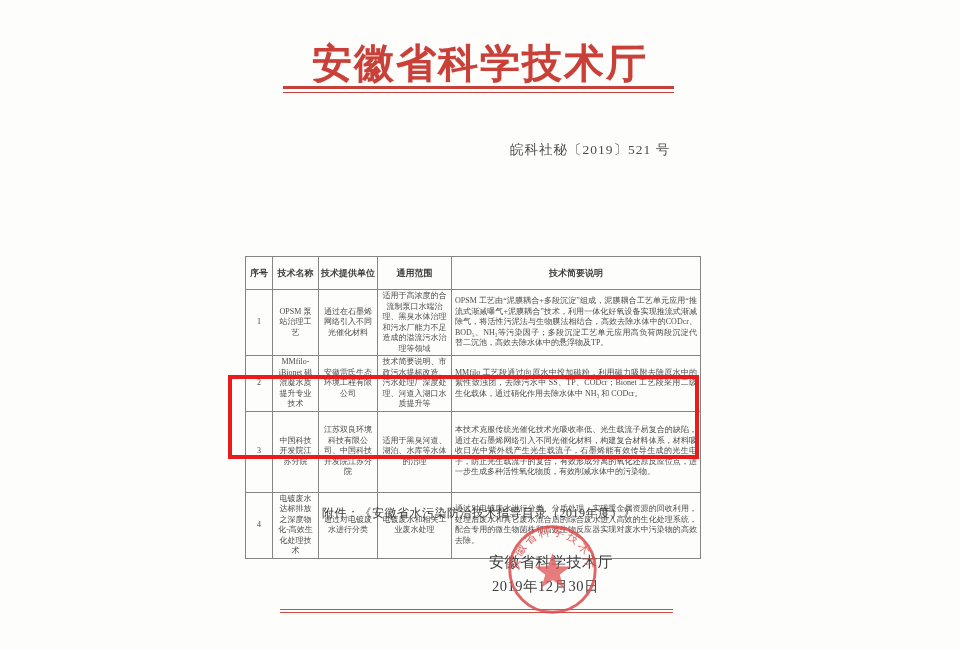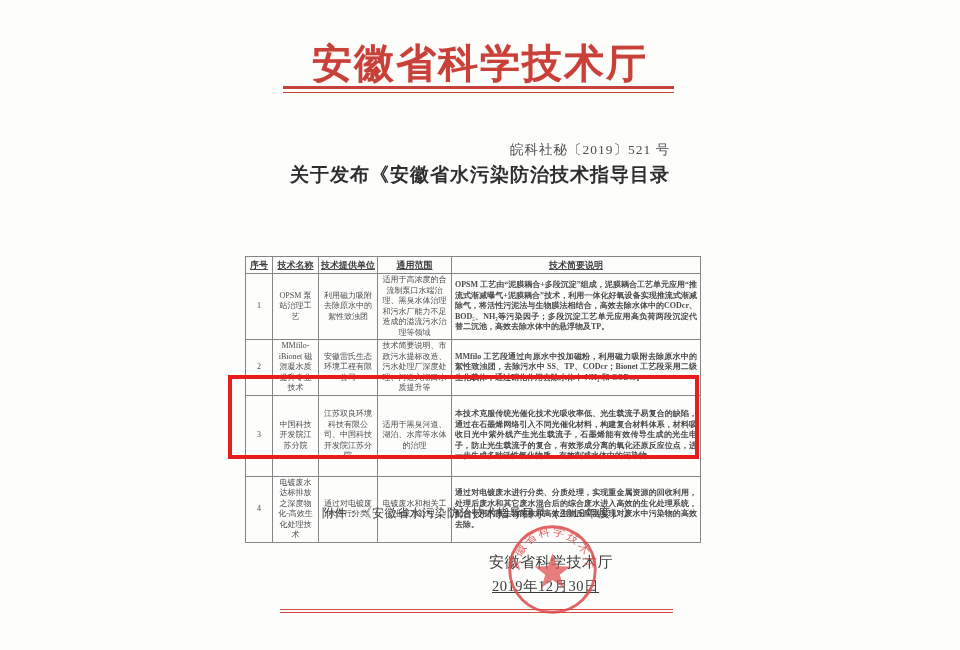--- a/index.html
+++ b/index.html
@@ -38,58 +38,57 @@
   }
   table.tech th,table.tech td{
     border:1px solid #858585;
     padding:1px 3px;
     line-height:10.5px;
     overflow:hidden;
   }
   table.tech th{font-size:9px;font-weight:bold;text-align:center;padding:1px 0;color:#3f3f3f;}
   td.c-no{text-align:center;vertical-align:middle;}
   td.c-name,td.c-provider,td.c-scope{vertical-align:middle;text-align:center;}
-  td.c-summary{vertical-align:middle;text-align:justify;line-height:10.8px;font-weight:bold;}
-  tr.hrow{height:17px;text-decoration:underline;}
+  td.c-summary{vertical-align:middle;text-align:justify;line-height:10.8px;}
+  tr.hrow{height:33px;}
   tr.r1{height:57px;}
   tr.r2{height:47px;}
   tr.r3{height:81px;}
   tr.r4{height:39px;}
 
   
   .highlight-box{
     left:228px;top:375px;width:471px;height:84px;
     border:4px solid #e81c1c;
     box-sizing:border-box;
     z-index:6;
   }
 
   
   .attachment-line{left:322px;top:505px;font-size:12px;letter-spacing:.5px;color:#383838;}
   .sig-agency{left:489px;top:553px;font-size:15px;letter-spacing:.5px;color:#3c3c3c;z-index:2;}
-  .sig-date{left:492px;top:577px;font-size:14.5px;letter-spacing:.5px;color:#3c3c3c;z-index:2;text-decoration:underline;}
+  .sig-date{left:492px;top:577px;font-size:14.5px;letter-spacing:.5px;color:#3c3c3c;z-index:2;}
 
   
   .seal{left:505px;top:522px;width:95px;height:95px;z-index:4;opacity:.85;pointer-events:none;}
 
   
   .foot-rule{
     left:280px;top:609px;width:393px;height:2px;
     border-top:1.5px solid #d84a44;border-bottom:1.5px solid #d84a44;
   }
 </style>
 </head>
 <body>
 
 <div class="abs agency-head">安徽省科学技术厅</div>
 <div class="abs head-rule"></div>
 <div class="abs doc-number">皖科社秘〔2019〕521 号</div>
 
 <div class="abs notice-title">
-  <div>关于发布《安徽省水污染防治技术指导目录</div>
 </div>
 
 <table class="tech">
   <colgroup>
     <col style="width:27px">
       <col style="width:46px">
       <col style="width:59px">
       <col style="width:74px">
       <col style="width:249px">
   </colgroup>
@@ -97,21 +96,21 @@
       <tr class="hrow">
     <th>序号</th>
     <th>技术名称</th>
     <th>技术提供单位</th>
     <th>通用范围</th>
     <th>技术简要说明</th>
   </tr>
   <tr class="r1">
     <td class="c-no">1</td>
     <td class="c-name">OPSM 泵站治理工艺</td>
-    <td class="c-provider">利用磁力吸附去除原水中的絮性致浊团</td>
+    <td class="c-provider">通过在石墨烯网络引入不同光催化材料</td>
     <td class="c-scope">适用于高浓度的合流制泵口水端治理、黑臭水体治理和污水厂能力不足造成的溢流污水治理等领域</td>
     <td class="c-summary">OPSM 工艺由“泥膜耦合+多段沉淀”组成，泥膜耦合工艺单元应用“推流式渐减曝气+泥膜耦合”技术，利用一体化好氧设备实现推流式渐减除气，将活性污泥法与生物膜法相结合，高效去除水体中的CODcr、BOD₅、NH₃等污染因子；多段沉淀工艺单元应用高负荷两段沉淀代替二沉池，高效去除水体中的悬浮物及TP。</td>
   </tr>
   <tr class="r2">
     <td class="c-no">2</td>
     <td class="c-name">MMfilo-iBionet 磁混凝水质提升专业技术</td>
     <td class="c-provider">安徽雷氏生态环境工程有限公司</td>
     <td class="c-scope">技术简要说明、市政污水提标改造、污水处理厂深度处理、河道入湖口水质提升等</td>
     <td class="c-summary">MMfilo 工艺段通过向原水中投加磁粉，利用磁力吸附去除原水中的絮性致浊团，去除污水中 SS、TP、CODcr；Bionet 工艺段采用二级生化载体，通过硝化作用去除水体中 NH₃ 和 CODcr。</td>
   </tr>

